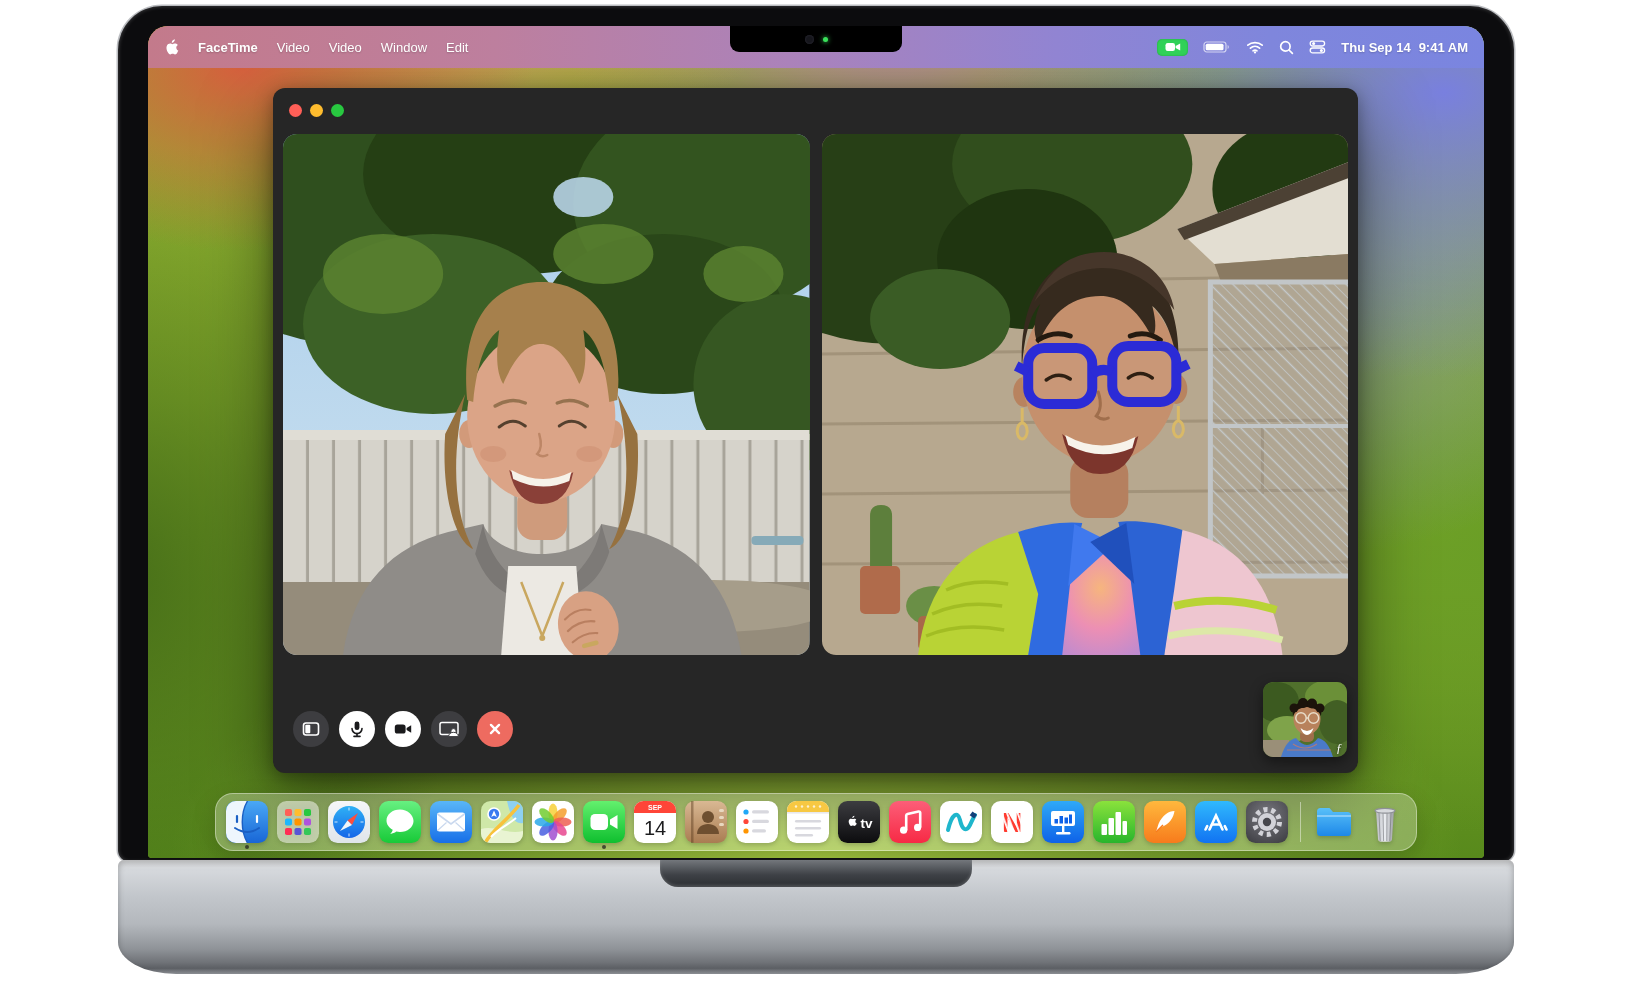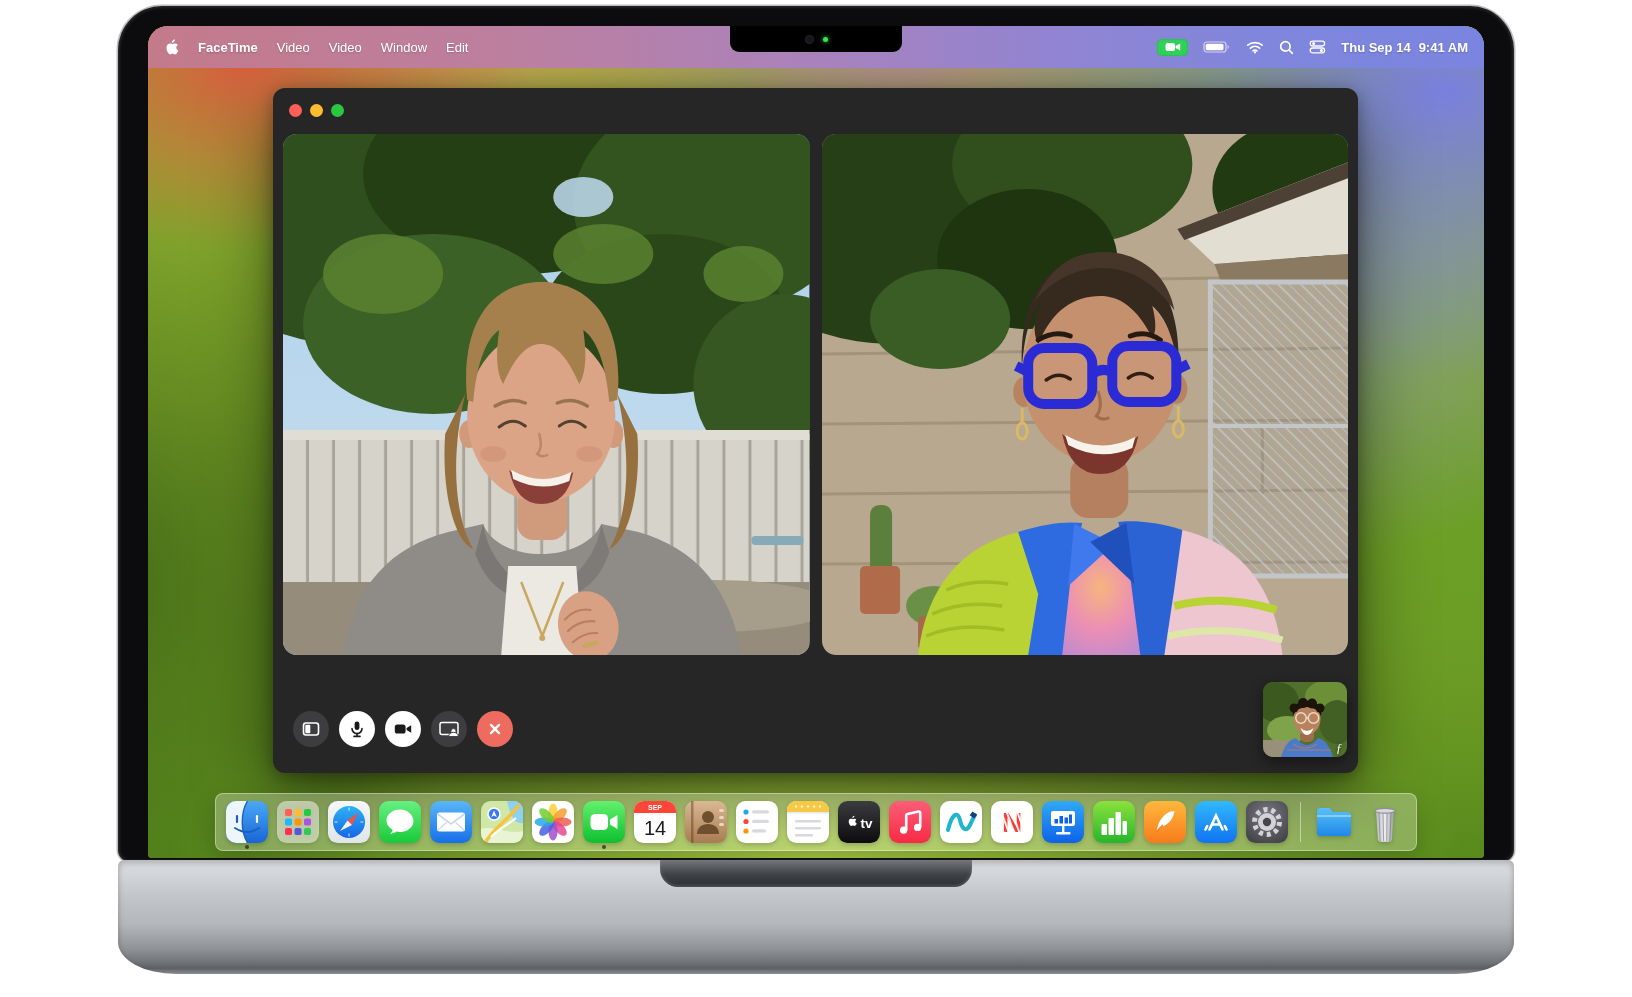--- a/index.html
+++ b/index.html
@@ -66,21 +66,21 @@
   .ctl-ic{display:flex;align-items:center;justify-content:center;}
   .selfview{position:absolute;right:11px;bottom:16px;width:84px;height:75px;border-radius:10px;overflow:hidden;
     box-shadow:0 5px 14px rgba(0,0,0,.45);}
   .selfview svg{display:block;width:100%;height:100%;}
   .mirror-glyph{position:absolute;right:5px;bottom:1px;color:#fff;font:italic 12px "Liberation Serif",serif;
     text-shadow:0 0 3px rgba(0,0,0,.7);}
 
   
   .dock{position:absolute;left:50%;transform:translateX(-50%);bottom:7px;height:56px;z-index:5;
     display:flex;align-items:center;gap:9px;padding:0 10px;
-    background:rgba(232,240,214,.32);border:1px solid rgba(255,255,255,.38);border-radius:8px;
+    background:rgba(232,240,214,.32);border:1px solid rgba(255,255,255,.38);border-radius:18px;
     box-shadow:0 10px 24px rgba(0,0,0,.18);}
   .dock-item{width:42px;height:42px;position:relative;flex:0 0 auto;cursor:default;}
   .dock-item svg{display:block;width:42px;height:42px;filter:drop-shadow(0 2px 2px rgba(0,0,0,.18));}
   .dock-item.running::after{content:'';position:absolute;left:50%;transform:translateX(-50%);bottom:-6px;
     width:4px;height:4px;border-radius:50%;background:rgba(25,25,25,.7);}
   .dock-divider{width:1px;height:40px;background:rgba(255,255,255,.45);margin:0 3px;flex:0 0 auto;}
 </style>
 </head>
 <body>
 

